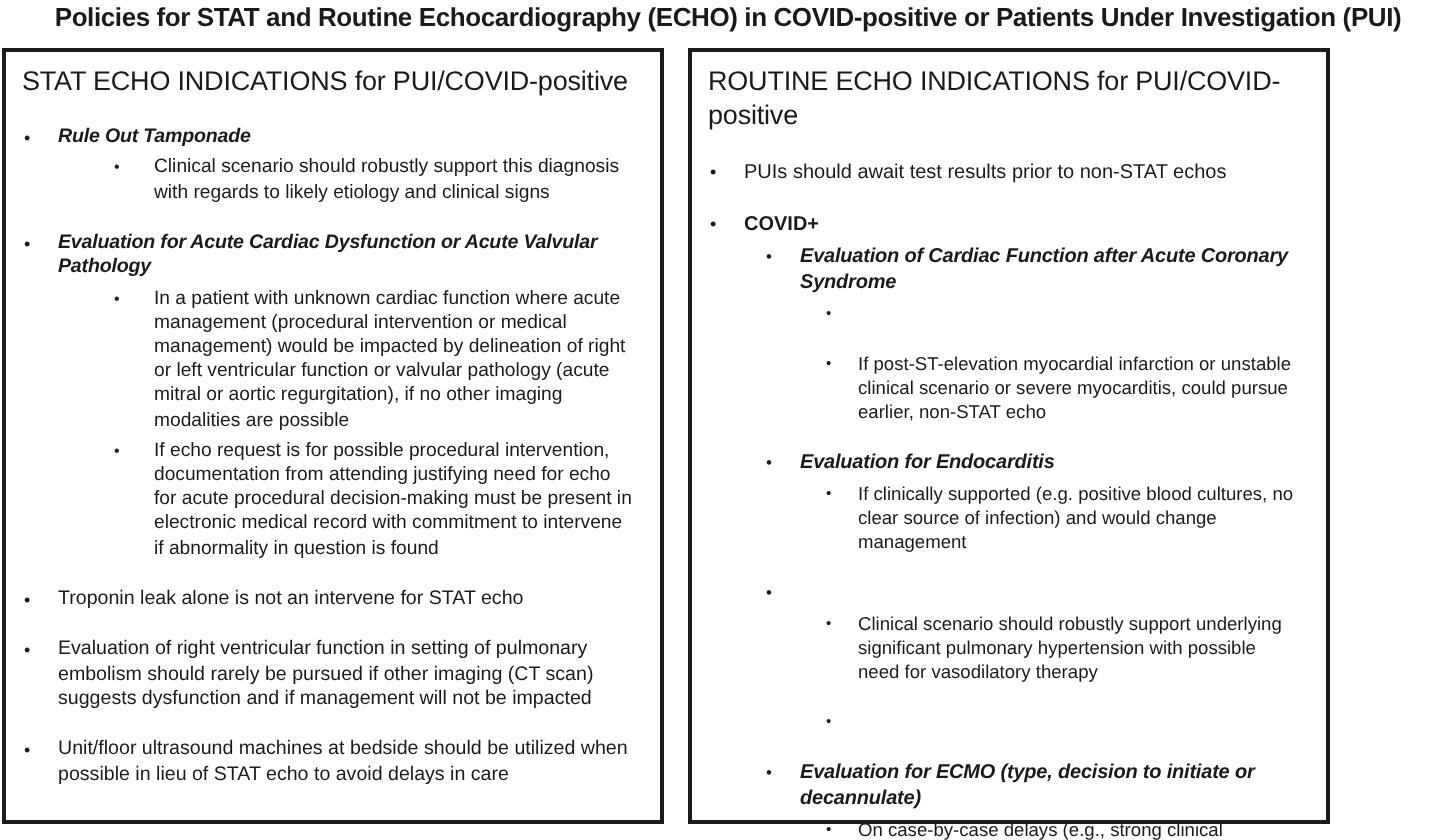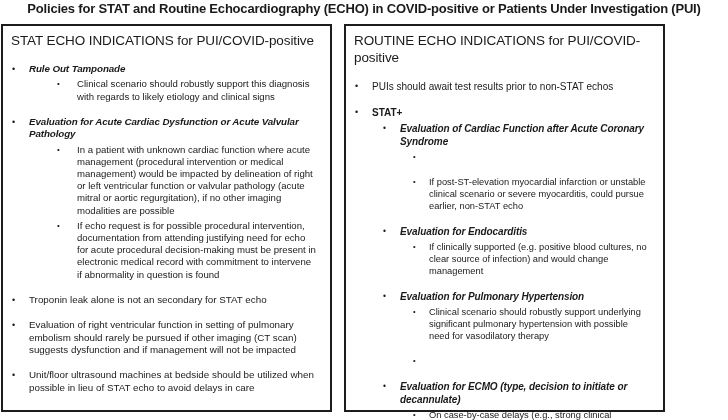--- a/index.html
+++ b/index.html
@@ -97,42 +97,42 @@
           <div class="bullet-row level-2 style-normal">
             <span class="bullet">•</span>
             <span class="bullet-text">In a patient with unknown cardiac function where acute management (procedural intervention or medical management) would be impacted by delineation of right or left ventricular function or valvular pathology (acute mitral or aortic regurgitation), if no other imaging modalities are possible</span>
           </div>
           <div class="bullet-row level-2 style-normal">
             <span class="bullet">•</span>
             <span class="bullet-text">If echo request is for possible procedural intervention, documentation from attending justifying need for echo for acute procedural decision-making must be present in electronic medical record with commitment to intervene if abnormality in question is found</span>
           </div>
           <div class="bullet-row level-1 style-normal gap">
             <span class="bullet">•</span>
-            <span class="bullet-text">Troponin leak alone is not an secondary for STAT echo</span>
+            <span class="bullet-text">Troponin leak alone is not an intervene for STAT echo</span>
           </div>
           <div class="bullet-row level-1 style-normal gap">
             <span class="bullet">•</span>
             <span class="bullet-text">Evaluation of right ventricular function in setting of pulmonary embolism should rarely be pursued if other imaging (CT scan) suggests dysfunction and if management will not be impacted</span>
           </div>
           <div class="bullet-row level-1 style-normal gap">
             <span class="bullet">•</span>
             <span class="bullet-text">Unit/floor ultrasound machines at bedside should be utilized when possible in lieu of STAT echo to avoid delays in care</span>
           </div>
         </div>
     </div>
     <div class="panel panel-right">
       <div class="panel-header">ROUTINE ECHO INDICATIONS for PUI/COVID-positive</div>
       <div class="bullet-list">
           <div class="bullet-row level-1 style-normal">
             <span class="bullet">•</span>
             <span class="bullet-text">PUIs should await test results prior to non-STAT echos</span>
           </div>
           <div class="bullet-row level-1 style-bold gap">
             <span class="bullet">•</span>
-            <span class="bullet-text">STAT+</span>
+            <span class="bullet-text">COVID+</span>
           </div>
           <div class="bullet-row level-2 style-bold-italic">
             <span class="bullet">•</span>
             <span class="bullet-text">Evaluation of Cardiac Function after Acute Coronary Syndrome</span>
           </div>
           <div class="bullet-row level-3 style-normal">
             <span class="bullet">•</span>
           </div>
           <div class="bullet-row level-3 style-normal gap">
             <span class="bullet">•</span>
@@ -141,21 +141,20 @@
           <div class="bullet-row level-2 style-bold-italic gap">
             <span class="bullet">•</span>
             <span class="bullet-text">Evaluation for Endocarditis</span>
           </div>
           <div class="bullet-row level-3 style-normal">
             <span class="bullet">•</span>
             <span class="bullet-text">If clinically supported (e.g. positive blood cultures, no clear source of infection) and would change management</span>
           </div>
           <div class="bullet-row level-2 style-bold-italic gap">
             <span class="bullet">•</span>
-            <span class="bullet-text">Evaluation for Pulmonary Hypertension</span>
           </div>
           <div class="bullet-row level-3 style-normal">
             <span class="bullet">•</span>
             <span class="bullet-text">Clinical scenario should robustly support underlying significant pulmonary hypertension with possible need for vasodilatory therapy</span>
           </div>
           <div class="bullet-row level-3 style-normal gap">
             <span class="bullet">•</span>
           </div>
           <div class="bullet-row level-2 style-bold-italic gap">
             <span class="bullet">•</span>

